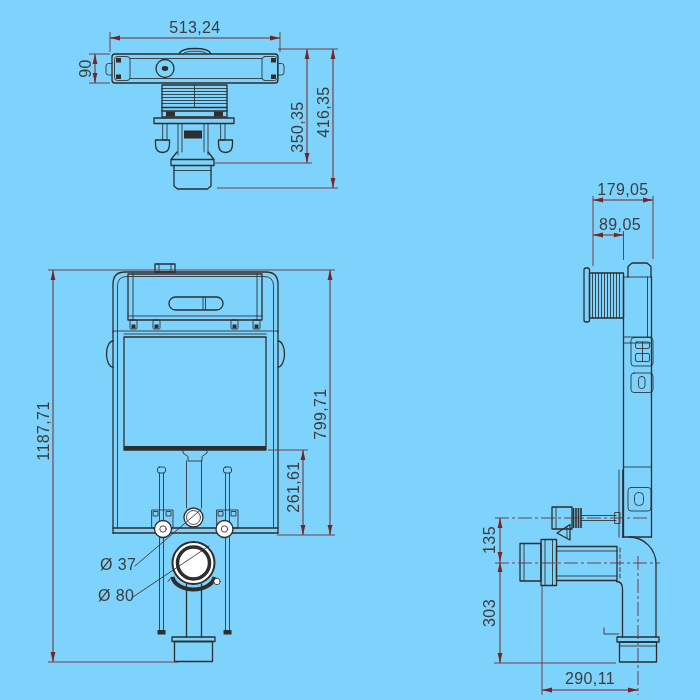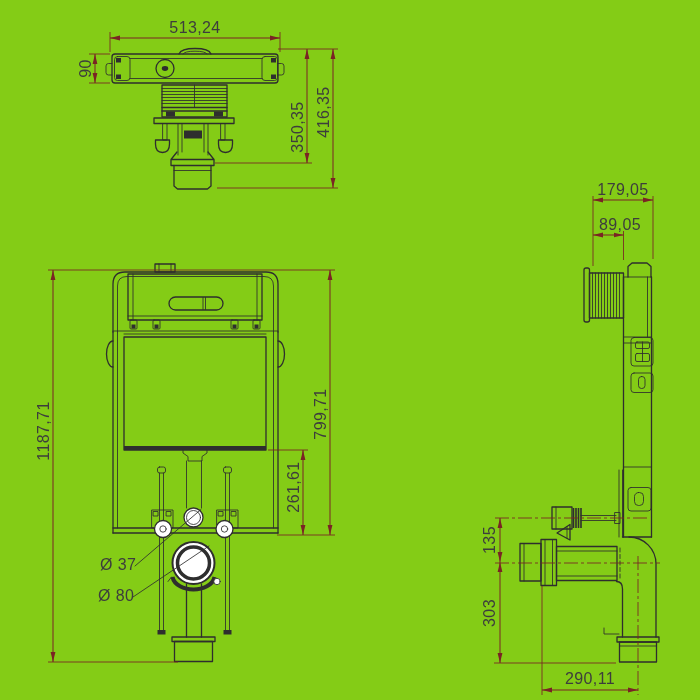--- a/index.html
+++ b/index.html
@@ -1,16 +1,16 @@
 <!DOCTYPE html>
 <html><head>
 <meta charset="utf-8">
 <style>
   html,body{margin:0;padding:0;background:#ffffff;}
-  .canvas{position:relative;width:700px;height:700px;background:#84cc16;overflow:hidden;
+  .canvas{position:relative;width:700px;height:700px;background:#7dd3fc;overflow:hidden;
           font-family:"Liberation Sans", sans-serif;}
   svg{position:absolute;left:0;top:0;}
   .ln  {stroke:#2e2e2e;stroke-width:1.3;fill:none;stroke-linecap:round;stroke-linejoin:round;}
   .ln2 {stroke:#2e2e2e;stroke-width:0.85;fill:none;stroke-linecap:round;stroke-linejoin:round;}
   .lnT {stroke:#2e2e2e;stroke-width:1.6;fill:none;}
   .fill{fill:#2e2e2e;stroke:none;}
   .wfill{fill:#ffffff;}
   .dim {stroke:#7a2424;stroke-width:1;fill:none;}
   .ext {stroke:#7a2424;stroke-width:0.85;fill:none;}
   .cl  {stroke:#7a2424;stroke-width:0.85;fill:none;stroke-dasharray:14 3 3 3;}

